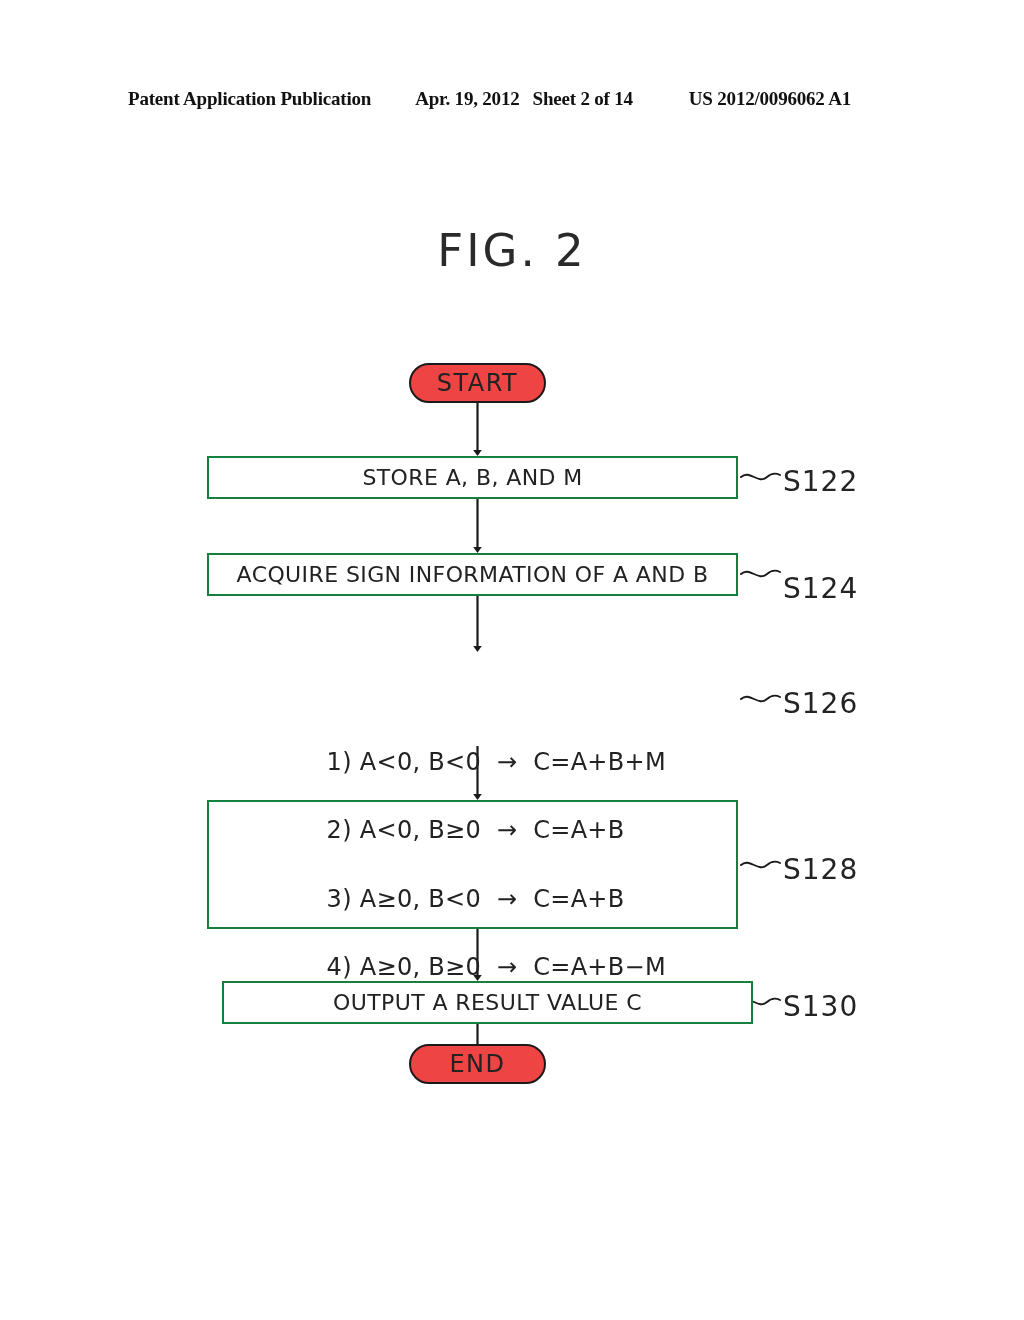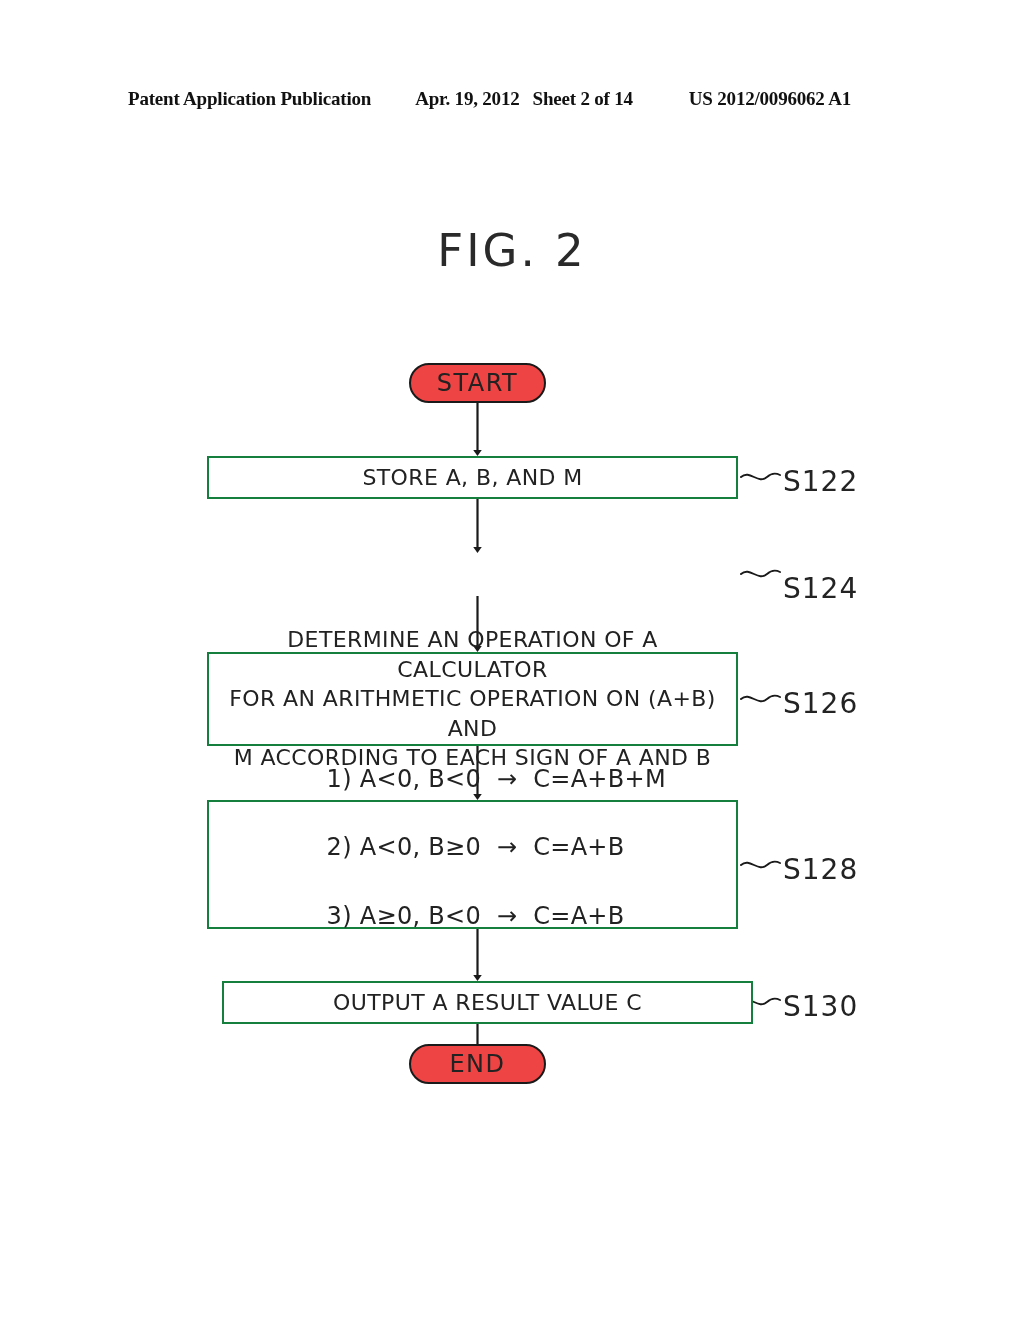--- a/index.html
+++ b/index.html
@@ -195,36 +195,33 @@
 
   <div class="terminator" id="node-start">
     <span>START</span>
   </div>
 
   <div class="process" id="node-s122">
     <span class="txt">STORE A, B, AND M</span>
   </div>
   <div class="step-label" id="label-s122">S122</div>
 
+  <div class="process" id="node-s124">
+    <span class="txt">ACQUIRE SIGN INFORMATION OF A AND B</span>
+  </div>
   <div class="step-label" id="label-s124">S124</div>
 
-  <div class="process" id="node-s126">
-    <span class="txt">
-      <span>DETERMINE AN OPERATION OF A CALCULATOR</span><br>
-      <span>FOR AN ARITHMETIC OPERATION ON (A+B) AND</span><br>
-      <span>M ACCORDING TO EACH SIGN OF A AND B</span>
-    </span>
-  </div>
   <div class="step-label" id="label-s126">S126</div>
 
   <div class="process" id="node-s128">
     <span class="eq-block">
       <span>1) A&lt;0, B&lt;0  →  C=A+B+M</span><br>
       <span>2) A&lt;0, B≥0  →  C=A+B</span><br>
       <span>3) A≥0, B&lt;0  →  C=A+B</span><br>
+      <span>4) A≥0, B≥0  →  C=A+B−M</span>
     </span>
   </div>
   <div class="step-label" id="label-s128">S128</div>
 
   <div class="process" id="node-s130">
     <span class="txt">OUTPUT A RESULT VALUE C</span>
   </div>
   <div class="step-label" id="label-s130">S130</div>
 
   <div class="terminator" id="node-end">

